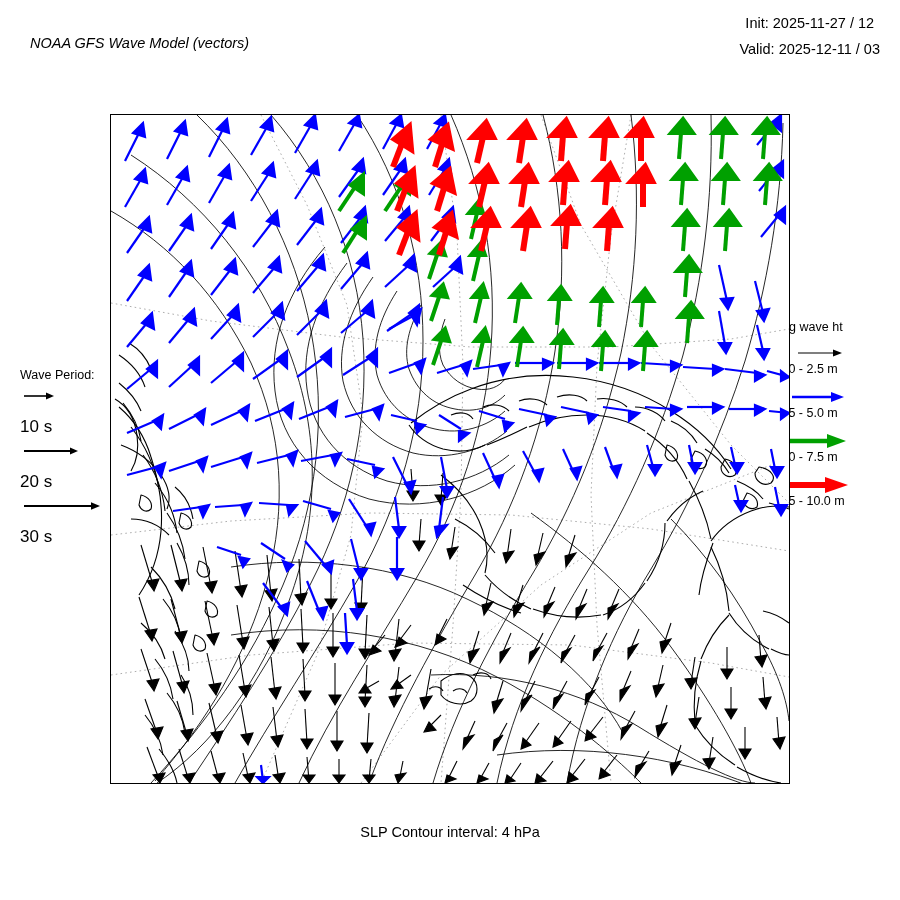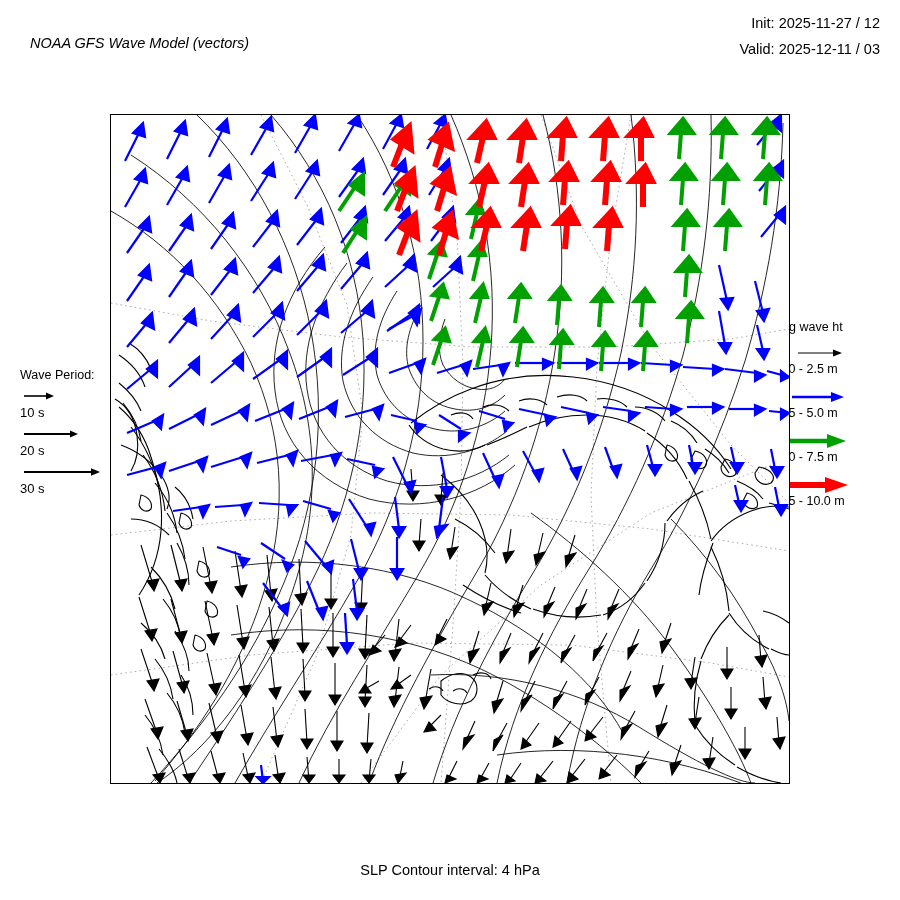--- a/index.html
+++ b/index.html
@@ -6,39 +6,39 @@
   body{
     width:900px;height:900px;
     background:#ffffff;
     font-family:"Liberation Sans", sans-serif;
     color:#000000;
     position:relative;
     overflow:hidden;
   }
   .abs{position:absolute;}
   .title-left{left:30px;top:30px;font-size:14.5px;line-height:26px;font-style:italic;}
-  .title-right{right:20px;top:10px;font-size:14.5px;line-height:26px;text-align:right;}
+  .title-right{right:20px;top:10px;font-size:14.5px;line-height:26px;text-align:center;}
   .plot-frame{
     left:110px;top:114px;width:680px;height:670px;
     border:1px solid #000;
     box-sizing:border-box;
     overflow:hidden;
     background:#fff;
   }
   .plot-frame svg{display:block;}
   .legend{right:18px;top:320px;width:104px;font-size:12.5px;}
   .legend .lg-title{margin-bottom:10px;font-size:12.5px;}
   .legend-row{height:44px;}
   .legend-row .arrow-wrap{height:18px;display:flex;align-items:center;justify-content:flex-start;}
   .legend-row .lbl{font-size:12.5px;white-space:nowrap;}
   .period{left:20px;top:368px;width:96px;font-size:12.5px;}
   .period .pr{margin-top:8px;}
-  .period .pl{font-size:13px;margin-top:0;}
+  .period .pl{font-size:17px;margin-top:12px;}
   .footer{left:0;right:0;top:820px;text-align:center;font-size:14.5px;line-height:25px;}
-  .footer div{white-space:nowrap;margin-top:38px;}
+  .footer div{white-space:nowrap;}
 </style>
 </head>
 <body>
 
 <div class="abs title-left">
   <div>NOAA GFS Wave Model (vectors)</div>
 </div>
 
 <div class="abs title-right">
   <div>Init: 2025-11-27 / 12</div>

